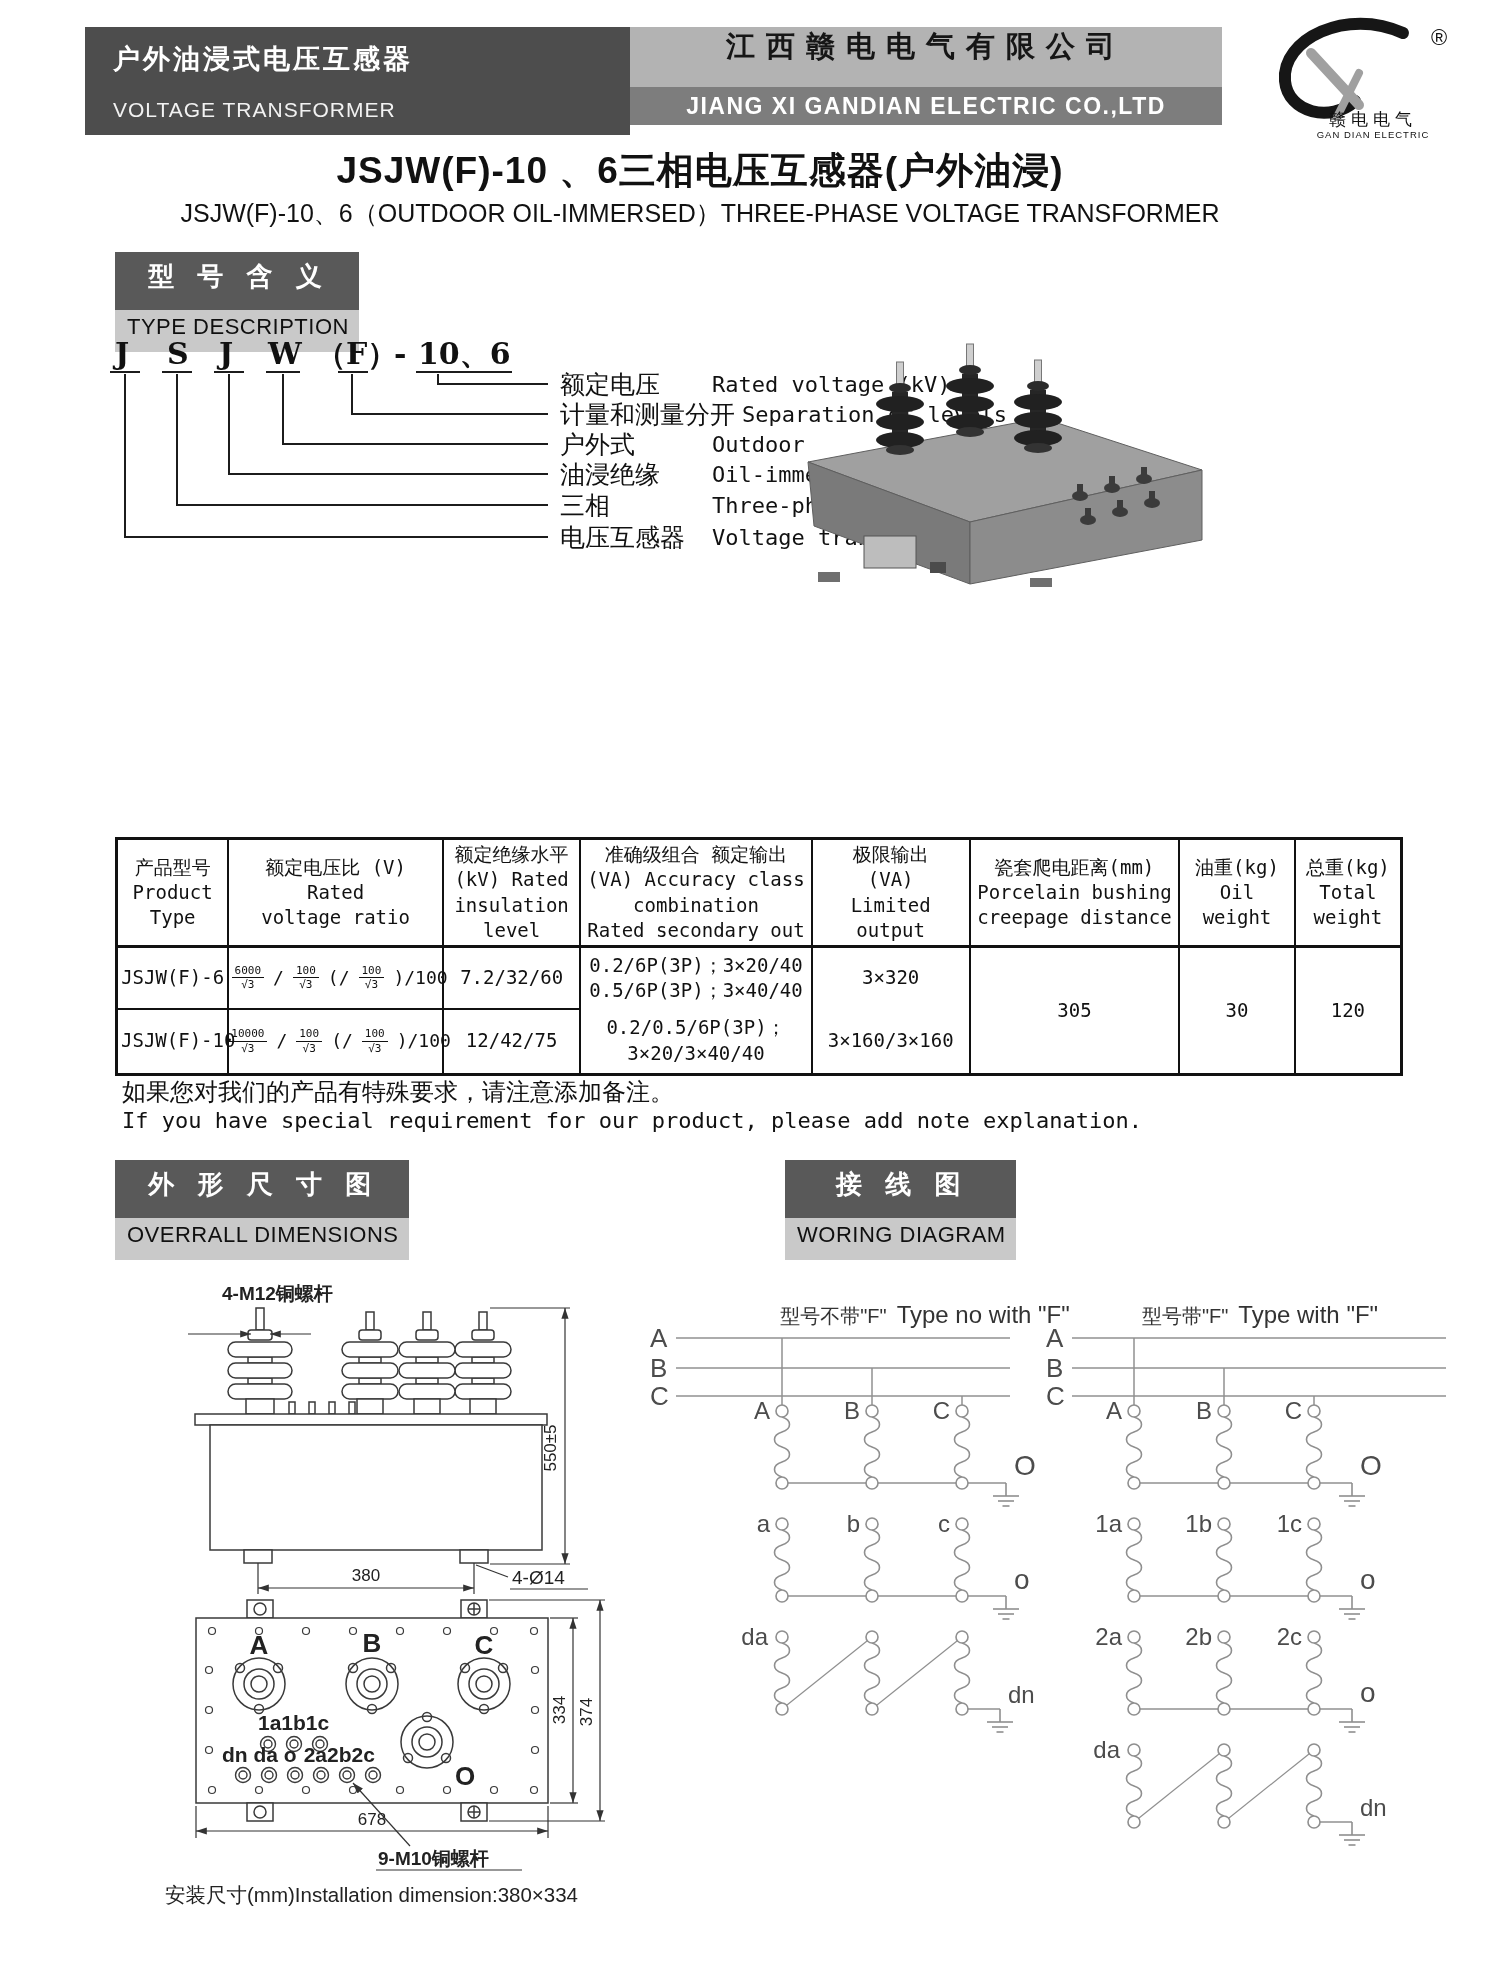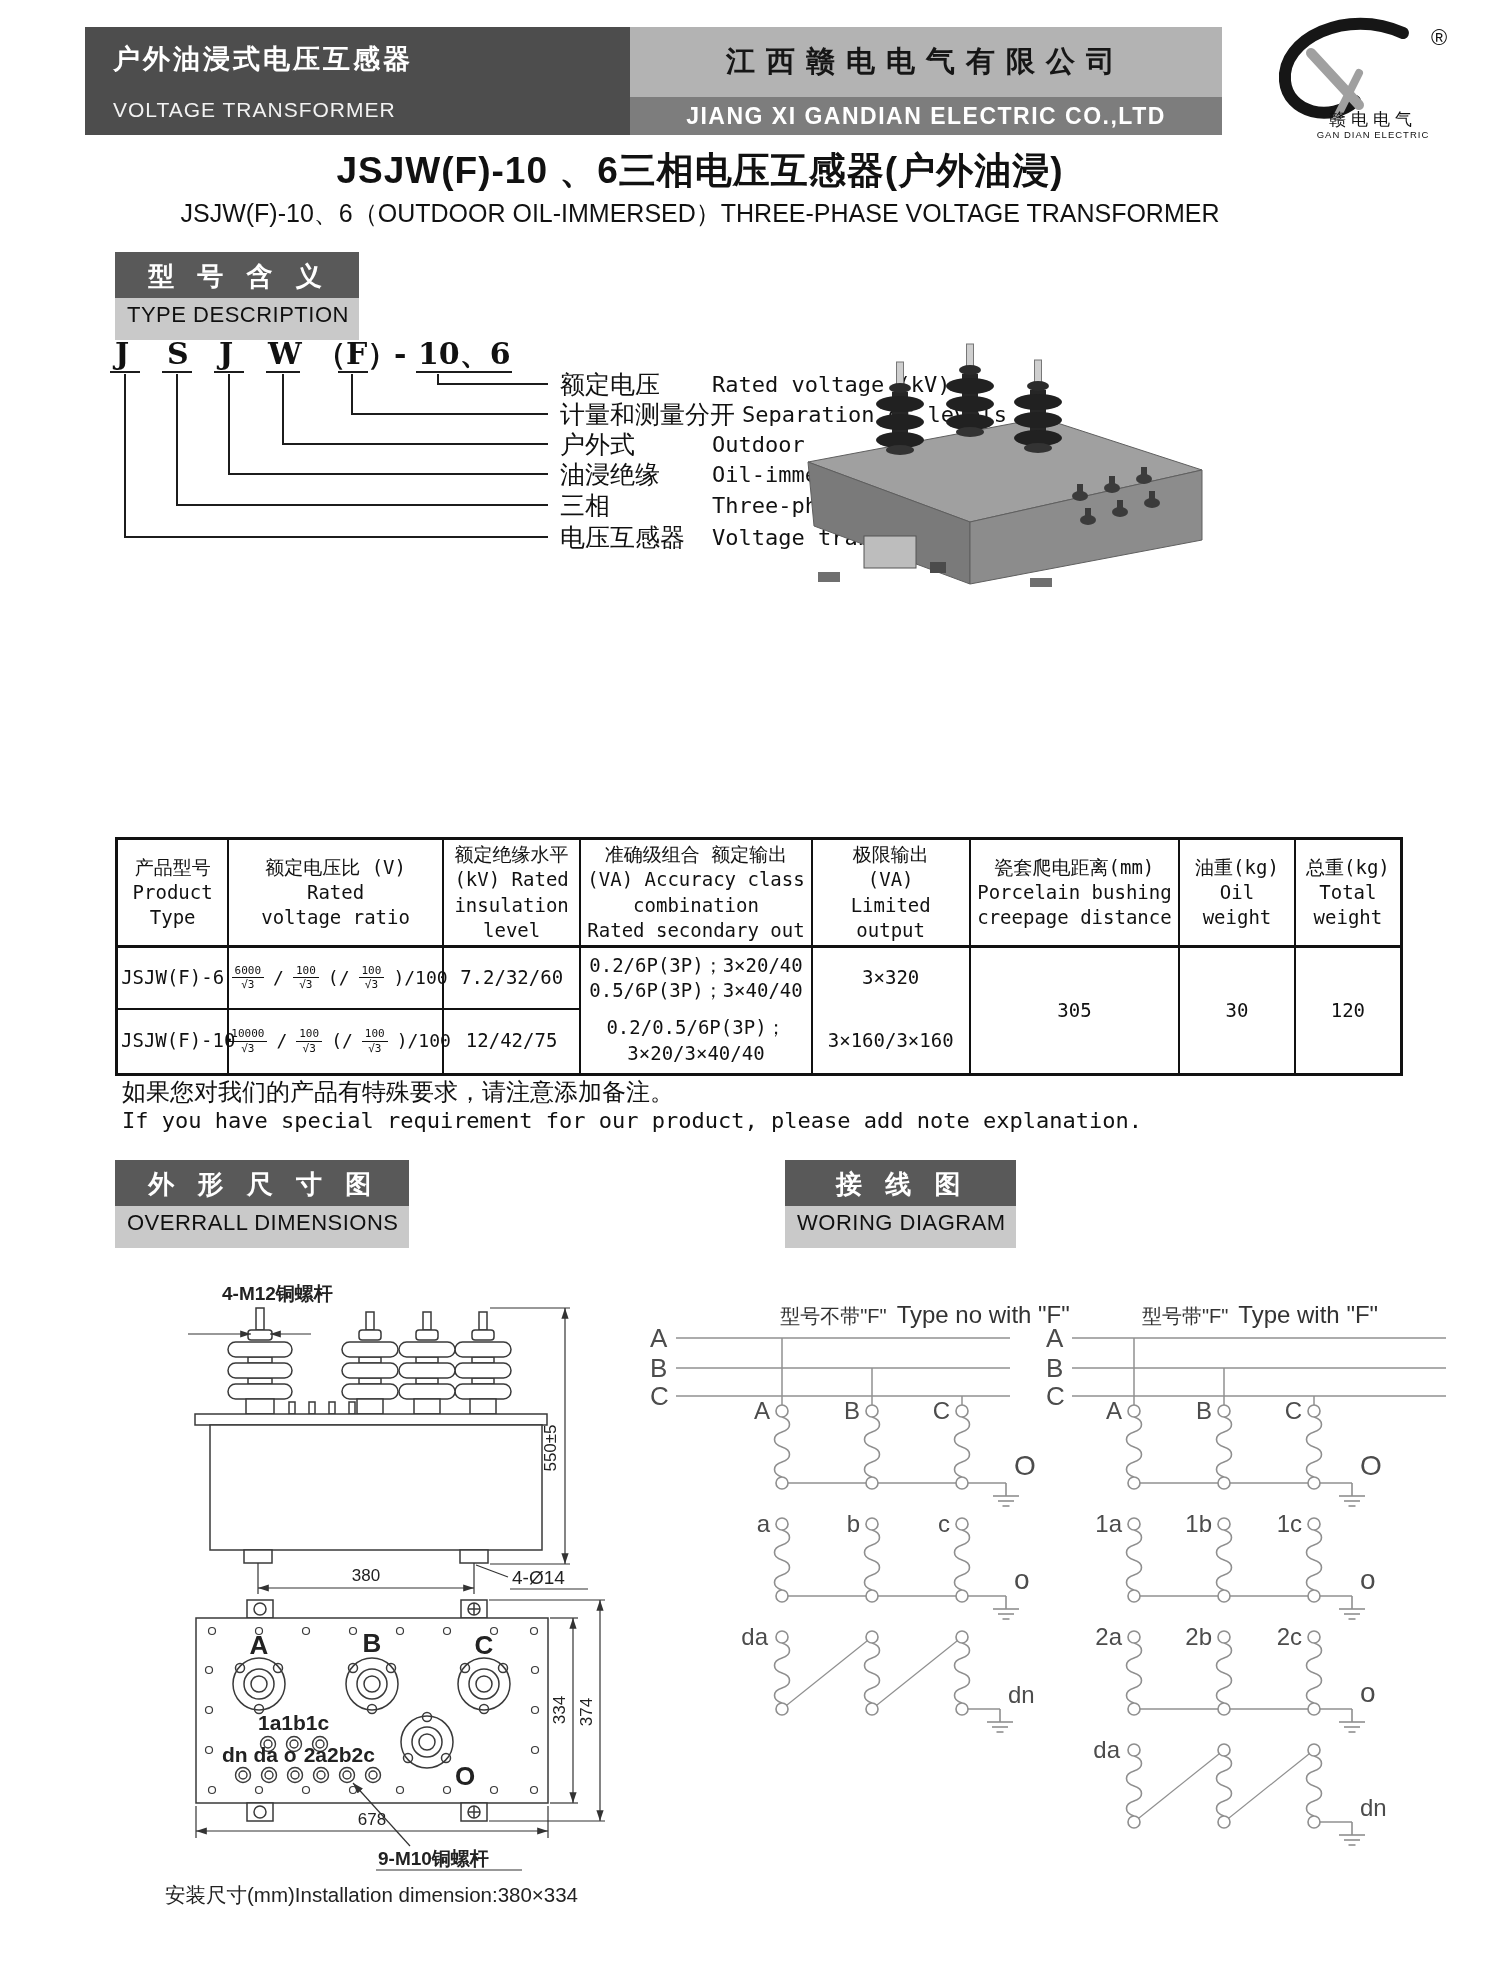--- a/index.html
+++ b/index.html
@@ -12,35 +12,35 @@
   body{font-family:"Liberation Sans","DejaVu Sans",sans-serif;color:#111}
   #page{position:relative;width:1500px;height:1970px;background:#fff;overflow:hidden}
 
   
   #hdr-left{position:absolute;left:85px;top:27px;width:545px;height:108px;
     background:var(--header_left,#4d4d4d);display:flex;flex-direction:column;justify-content:center;
     padding-left:28px;gap:21px}
   #hdr-left .zh{color:#fff;font-size:27px;font-weight:bold;letter-spacing:3px}
   #hdr-left .en{color:#f2f2f2;font-size:21px;letter-spacing:1px}
   #hdr-mid{position:absolute;left:630px;top:27px;width:592px;height:108px}
-  #hdr-mid .band-top{height:70px;background:var(--band_light,#b3b3b3);display:flex;align-items:center;justify-content:center}
+  #hdr-mid .band-top{height:60px;background:var(--band_light,#b3b3b3);display:flex;justify-content:center}
   #hdr-mid .band-top span{font-size:29px;font-weight:bold;letter-spacing:11px;color:#161616}
   #hdr-mid .band-bot{height:38px;background:var(--band_dark,#7d7d7d);display:flex;align-items:center;justify-content:center}
   #hdr-mid .band-bot span{font-size:23px;font-weight:bold;letter-spacing:1.5px;color:#ffffff}
   #logo{position:absolute;left:1245px;top:15px;width:220px;height:125px}
 
   
   #title-zh{position:absolute;left:30px;top:146px;width:1340px;text-align:center;
     font-size:37px;font-weight:bold;letter-spacing:1px}
   #title-en{position:absolute;left:30px;top:197px;width:1340px;text-align:center;font-size:25px}
 
   
   .sec{position:absolute;display:inline-block}
   .sec .sec-zh{background:var(--section_dark,#595959);color:#fff;font-size:26px;font-weight:bold;
-    letter-spacing:8px;padding:7px 26px 4px 30px;text-align:center;white-space:nowrap}
+    letter-spacing:8px;padding:7px 26px 16px 30px;text-align:center;white-space:nowrap}
   .sec .sec-en{background:var(--section_light,#c9c9c9);color:#101010;font-size:22px;
     padding:4px 10px 12px 12px;text-align:center;letter-spacing:.5px;white-space:nowrap}
   #sec-type{left:115px;top:252px}
   #sec-tech{left:115px;top:737px}
   #sec-dims{left:115px;top:1160px}
   #sec-wiring{left:785px;top:1160px}
 
   
   svg text{fill:#111}
   .t-code{font-family:"DejaVu Serif","Liberation Serif",serif;font-size:30px;font-weight:bold}

